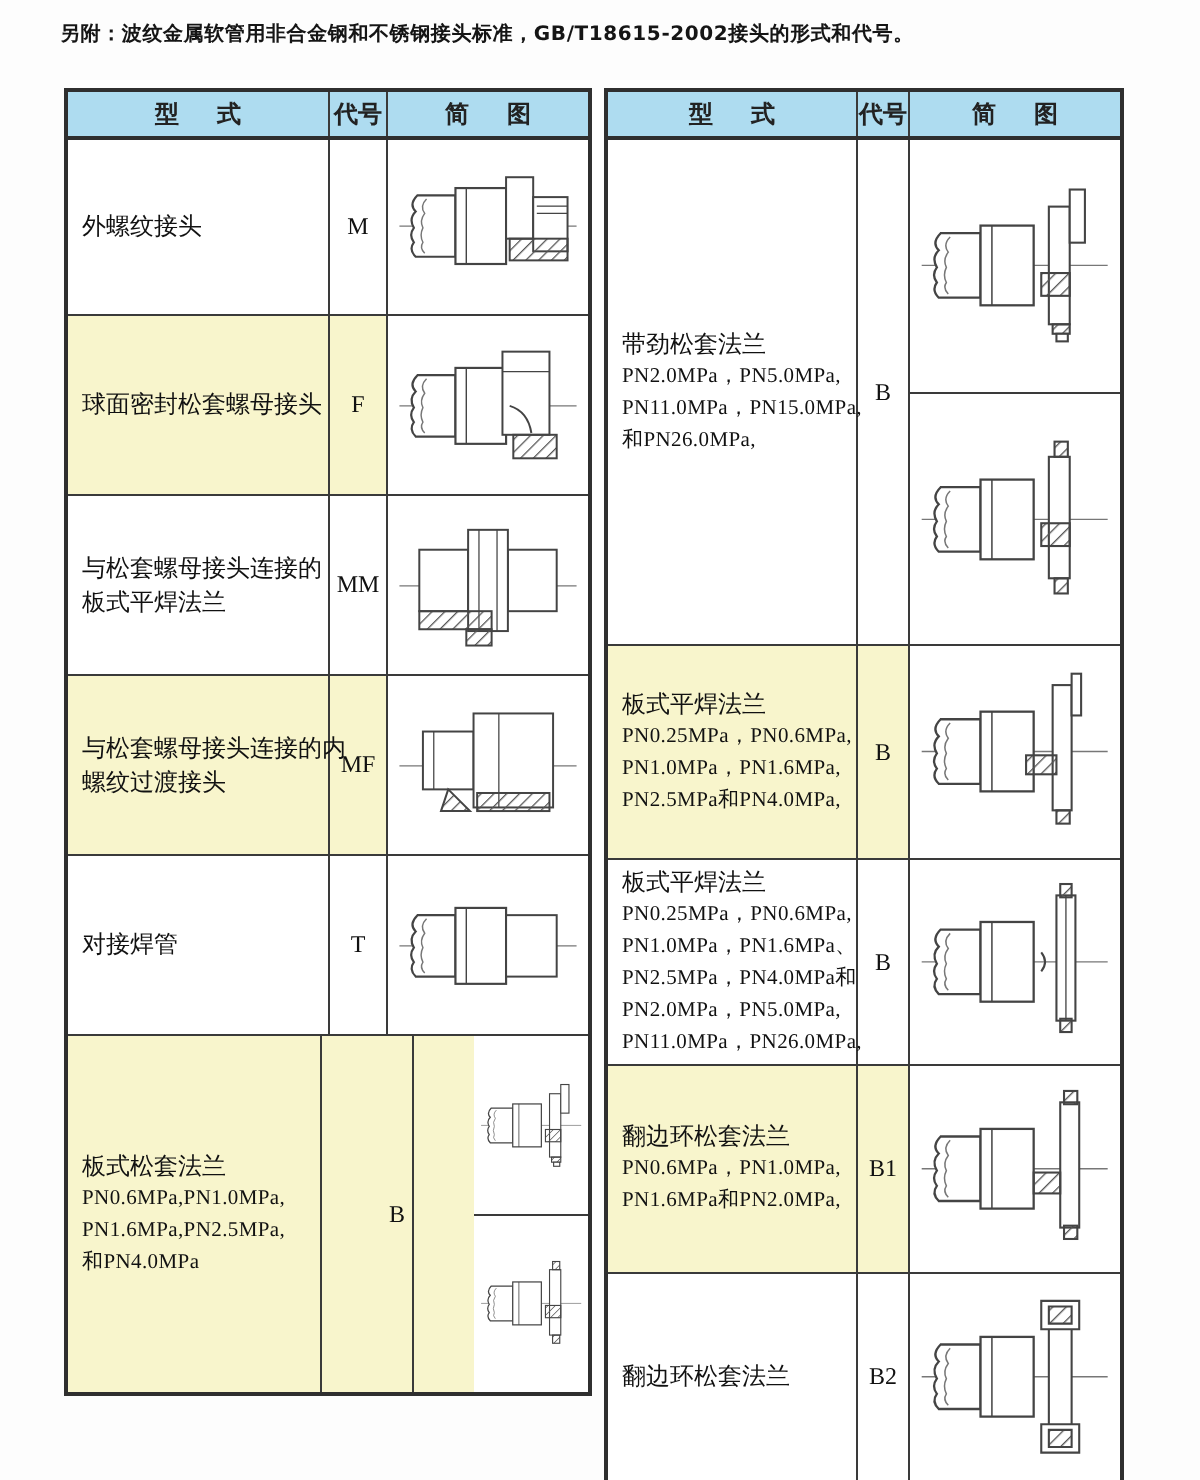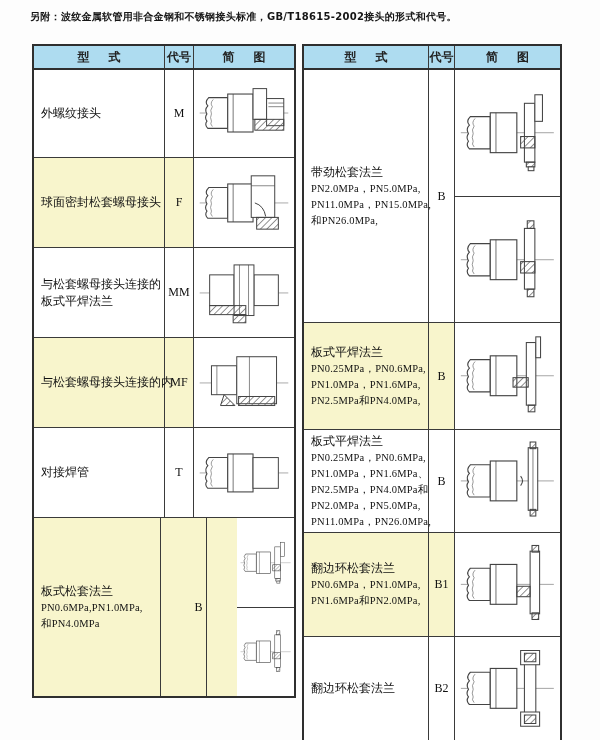--- a/index.html
+++ b/index.html
@@ -134,20 +134,21 @@
                 <line x1="57" y1="12" x2="57" y2="68" stroke="#444444" stroke-width="0.7"></line>
                 <rect x="14" y="57" width="40" height="10" fill="url(#hp)" stroke="#444444" stroke-width="1.1"></rect>
                 <rect x="40" y="67" width="14" height="9" fill="url(#hp)" stroke="#444444" stroke-width="1.1"></rect>
               </svg>
             </div>
           </div>
         </div>
         <div class="trow hl" style="height: 90px;">
           <div class="c col1 cell-type">
             <div class="tline">与松套螺母接头连接的内</div>
+            <div class="tline">螺纹过渡接头</div>
           </div>
           <div class="c col2 cell-code">MF</div>
           <div class="c col3 cell-diagram">
             <div class="dia-box">
               <svg viewBox="0 0 104 86" preserveAspectRatio="xMidYMid meet">
                 <defs>
                   <pattern id="hp" width="5" height="5" patternUnits="userSpaceOnUse" patternTransform="rotate(45)">
                     <line x1="0" y1="0" x2="0" y2="5" stroke="#555" stroke-width="1.4"></line>
                   </pattern>
                 </defs>
@@ -182,20 +183,21 @@
                 <line x1="40" y1="22" x2="40" y2="64" stroke="#444444" stroke-width="0.8"></line>
                 <rect x="62" y="26" width="28" height="34" fill="#fff" stroke="#444444" stroke-width="1.1"></rect>
               </svg>
             </div>
           </div>
         </div>
         <div class="trow hl" style="height: 178px; gap: 30px;">
           <div class="c col1 cell-type">
             <div class="tline">板式松套法兰</div>
             <div class="tline pn">PN0.6MPa,PN1.0MPa,</div>
+            <div class="tline pn">PN1.6MPa,PN2.5MPa,</div>
             <div class="tline pn">和PN4.0MPa</div>
           </div>
           <div class="c col2 cell-code">B</div>
           <div class="c col3 cell-diagram">
             <div class="dia-box">
               <svg viewBox="0 0 104 86" preserveAspectRatio="xMidYMid meet">
                 <defs>
                   <pattern id="hp" width="5" height="5" patternUnits="userSpaceOnUse" patternTransform="rotate(45)">
                     <line x1="0" y1="0" x2="0" y2="5" stroke="#555" stroke-width="1.4"></line>
                   </pattern>

